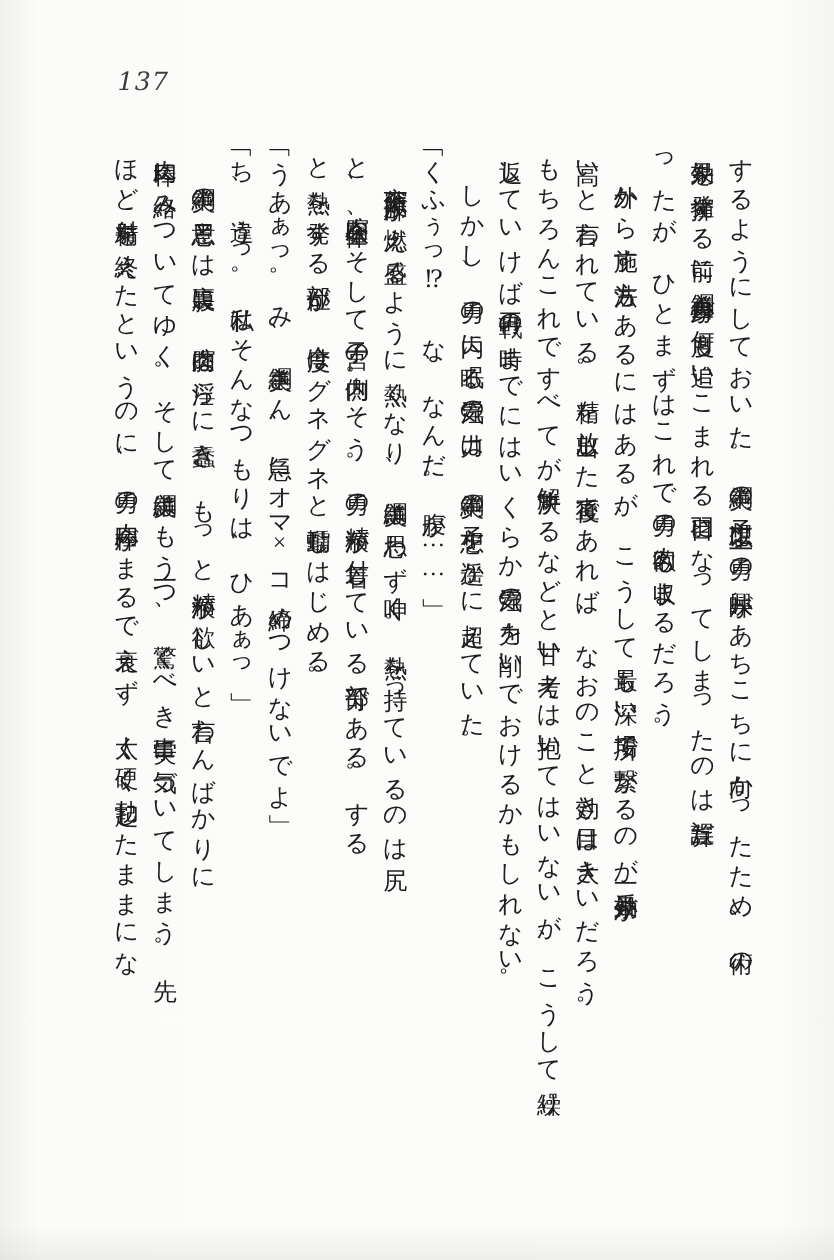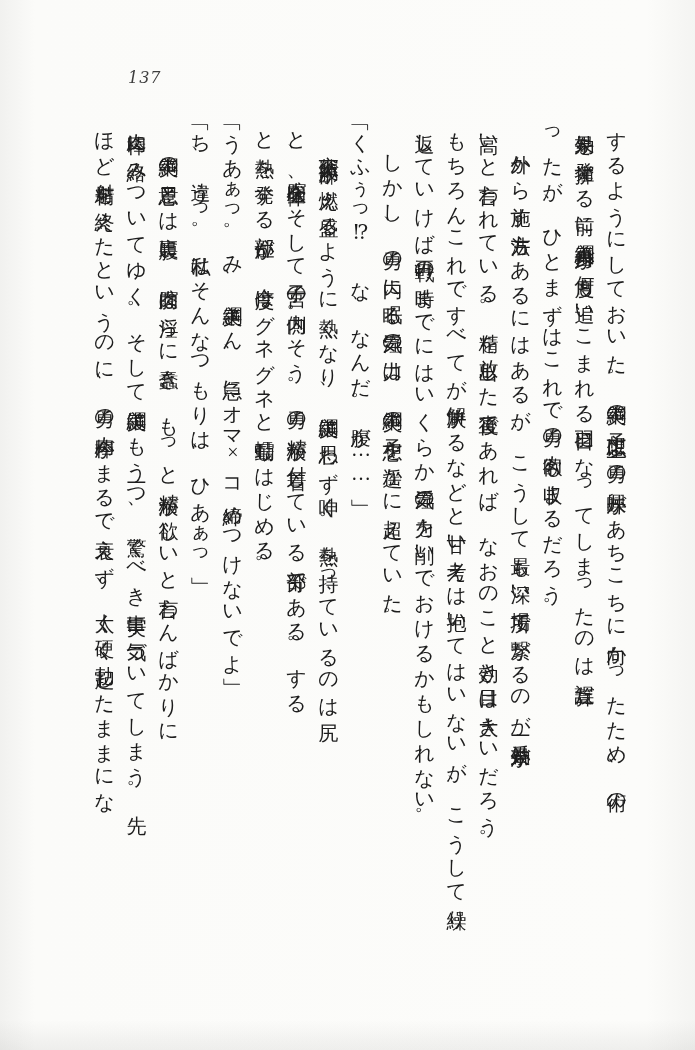--- a/index.html
+++ b/index.html
@@ -13,28 +13,27 @@
     position: relative;
     overflow: hidden;
   }
   .book-page {
     position: absolute;
     inset: 0;
     background: linear-gradient(90deg, #f1f1ef 0%, #fbfbf9 5%, #fcfcfa 93%, #f4f4f2 100%);
   }
   .page-number {
     position: absolute;
-    top: 68px;
+    top: 56px;
     left: 98px;
     font-family: "DejaVu Serif", "Liberation Serif", serif;
     font-style: italic;
-    font-size: 16px;
+    font-size: 21px;
     letter-spacing: 1px;
     color: #3d3d3d;
-    margin-left: 30px;
   }
   .body-text {
     position: absolute;
     top: 118px;
     right: 62px;
     height: 842px;
     writing-mode: vertical-rl;
     text-orientation: upright;
     font-family: "Liberation Serif", "DejaVu Serif", serif;
     font-size: 20px;

